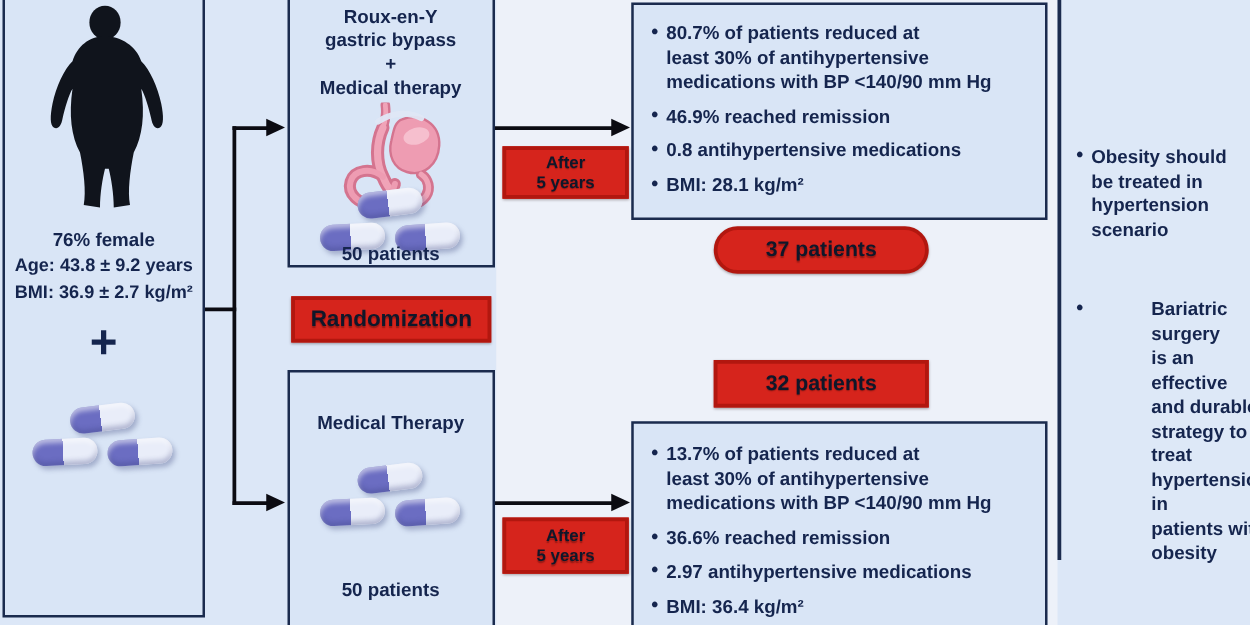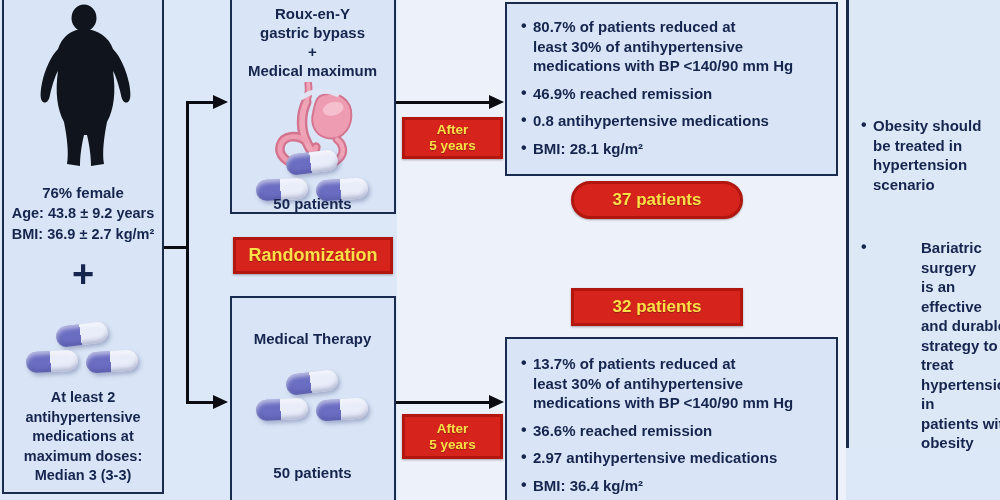--- a/index.html
+++ b/index.html
@@ -4,21 +4,21 @@
 <style>
   html,body{margin:0;padding:0;}
   body{font-family:"Liberation Sans",sans-serif;font-weight:700;color:#15254e;}
   .canvas{position:relative;width:1000px;height:500px;overflow:hidden;background:#dce7f7;}
   .abs{position:absolute;}
   .center-bg{left:397px;top:0;width:449px;height:500px;background:#edf1f9;}
   .panel{background:#d9e5f6;border:2.5px solid #1b2b4e;box-sizing:border-box;}
   .pre{white-space:pre-line;}
   .ctr{text-align:center;}
   
-  .badge{background:#d6241c;border:3px solid #b2170f;box-sizing:border-box;color:#fde047;
+  .badge{background:#d6241c;border:3px solid #b2170f;box-sizing:border-box;color:#0f172a;
          display:flex;align-items:center;justify-content:center;text-align:center;
          text-shadow:0 1px 1px rgba(0,0,0,.3);box-shadow:0 1px 2px rgba(40,20,20,.35);}
   
   .line{background:#0b0b12;}
   .head{width:0;height:0;border-top:7.5px solid transparent;border-bottom:7.5px solid transparent;border-left:15px solid #0b0b12;}
   
   .bullet{display:flex;margin-bottom:8px;}
   .dot{width:12px;flex:0 0 12px;}
   .dot::before{content:"•";}
   .btxt{font-size:15px;line-height:19.5px;}
@@ -45,39 +45,34 @@
     </svg>
     <div class="abs ctr" style="left:0;top:188px;width:158px;font-size:15px;">76% female</div>
     <div class="abs ctr" style="left:0;top:209px;width:158px;font-size:14.5px;">Age: 43.8 ± 9.2 years</div>
     <div class="abs ctr" style="left:0;top:230px;width:158px;font-size:14.5px;">BMI: 36.9 ± 2.7 kg/m²</div>
     <div class="abs ctr" style="left:0;top:258px;width:158px;font-size:38px;line-height:40px;">+</div>
     <div class="abs pillbox" style="left:22px;top:328px;">
       <div class="pill p1"></div>
       <div class="pill p2"></div>
       <div class="pill p3"></div>
     </div>
-    <div class="abs ctr pre" style="left:0;top:392px;width:158px;font-size:14.5px;line-height:19.5px;">At least 2
-antihypertensive
-medications at
-maximum doses:
-Median 3 (3-3)</div>
   </div>
 
   <div class="abs line" style="left:164px;top:246px;width:25px;height:3px;"></div>
   <div class="abs line" style="left:186px;top:101px;width:3px;height:303px;"></div>
   <div class="abs line" style="left:186px;top:101px;width:29px;height:3px;"></div>
   <div class="abs head" style="left:213px;top:95px;"></div>
   <div class="abs line" style="left:186px;top:401px;width:29px;height:3px;"></div>
   <div class="abs head" style="left:213px;top:395px;"></div>
 
   <div class="abs panel" style="left:230px;top:-6px;width:166px;height:220px;">
     <div class="abs ctr pre" style="left:0;top:8px;width:161px;font-size:15px;line-height:19px;">Roux-en-Y
 gastric bypass
 +
-Medical maximum</div>
+Medical therapy</div>
     <svg class="abs" style="left:34px;top:86px;" width="96" height="92" viewBox="0 0 100 96">
       <path d="M42,21 C36,34 36,50 42,62 C46,72 52,78 58,80" stroke="#d4748f" stroke-width="11" fill="none" stroke-linecap="round"></path>
       <path d="M42,62 C32,54 18,56 15,66 C12,76 22,86 34,84 C44,82 50,76 52,68" stroke="#d4748f" stroke-width="10" fill="none" stroke-linecap="round"></path>
       <path d="M58,80 C64,86 72,86 78,78 C82,72 80,64 74,60" stroke="#d4748f" stroke-width="9" fill="none" stroke-linecap="round"></path>
       <path d="M58,14 C74,8 90,18 89,36 C88,52 76,62 62,58 C51,55 46,44 49,32 C51,23 52,16 58,14 Z" fill="#ee9cb2" stroke="#d4748f" stroke-width="2"></path>
       <ellipse cx="70" cy="28" rx="11" ry="7" fill="#f8c8d5" opacity="0.8" transform="rotate(-15 70 28)"></ellipse>
       <path d="M44,2 C45,10 44,16 42,21" stroke="#d4748f" stroke-width="8" fill="none" stroke-linecap="round"></path>
       <path d="M44,2 C45,10 44,16 42,21" stroke="#f0a4b8" stroke-width="4" fill="none" stroke-linecap="round"></path>
       <path d="M38,16 C48,9 62,7 74,13" stroke="#dfe7f6" stroke-width="5" fill="none" stroke-linecap="round" opacity="0.95"></path>
       <path d="M42,21 C36,34 36,50 42,62 C46,72 52,78 58,80" stroke="#f0a4b8" stroke-width="6" fill="none" stroke-linecap="round"></path>

